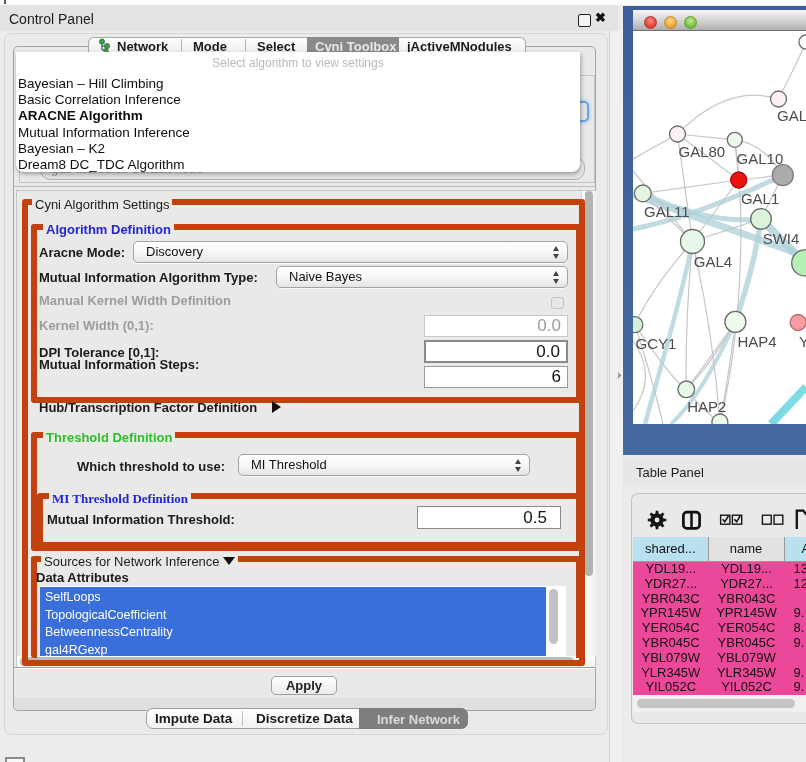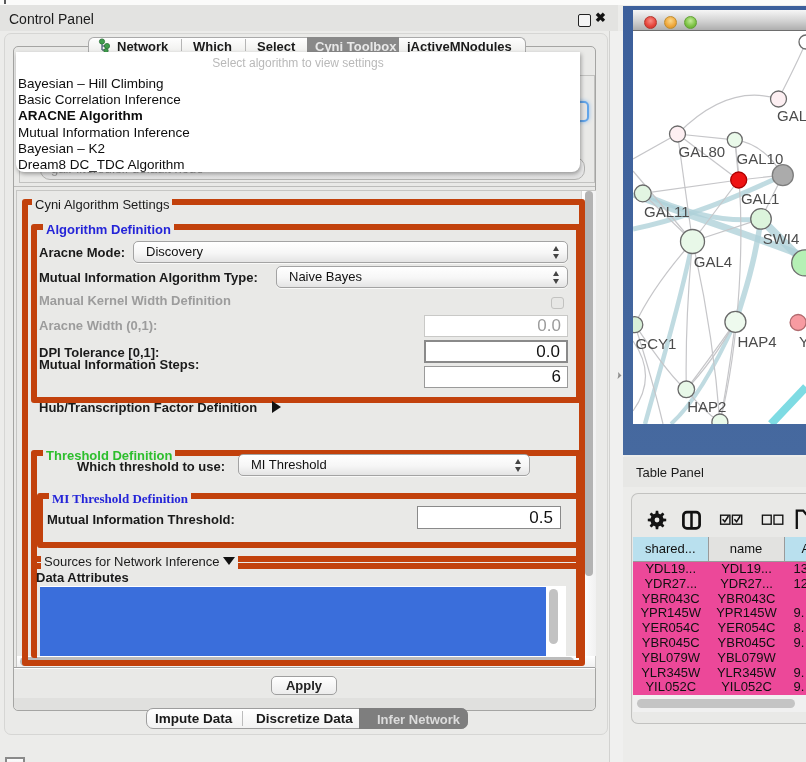--- a/index.html
+++ b/index.html
@@ -71,76 +71,77 @@
 <div class="blabel" style="left:39px;top:270px;">Mutual Information Algorithm Type:</div>
 <div class="combo" style="left:276px;top:266px;width:290px;height:20px;">
   <div class="ct">Naive Bayes</div>
   <div class="arr" style="left:276px;top:4px;border-bottom:5px solid #444;"></div>
   <div class="arr" style="left:276px;top:12px;border-top:5px solid #444;"></div>
 </div>
 
 <div class="blabel" style="left:39px;top:293px;color:#9c9c9c;">Manual Kernel Width Definition</div>
 <div class="abs" style="left:551px;top:297px;width:13px;height:12px;background:#e7e7e5;border:1px solid #c2c2c0;border-radius:3px;box-sizing:border-box;"></div>
 
-<div class="blabel" style="left:39px;top:318px;color:#9c9c9c;">Aracne Width (0,1):</div>
+<div class="blabel" style="left:39px;top:318px;color:#9c9c9c;">Kernel Width (0,1):</div>
 <div class="tfield" style="left:424px;top:315px;width:144px;height:22px;border:1px solid #c9c9c7;box-sizing:border-box;color:#9c9c9c;line-height:20px;padding-right:6px;">0.0</div>
 
 <div class="blabel" style="left:39px;top:345px;">DPI Tolerance [0,1]:</div>
 <div class="tfield" style="left:424px;top:340px;width:144px;height:23px;border:2px solid #8a8a8a;box-sizing:border-box;color:#111;line-height:19px;padding-right:6px;">0.0</div>
 
 <div class="blabel" style="left:39px;top:357px;">Mutual Information Steps:</div>
 <div class="tfield" style="left:424px;top:366px;width:144px;height:22px;border:1px solid #9a9a9a;box-sizing:border-box;color:#111;line-height:20px;padding-right:6px;">6</div>
 
 <div class="blabel" style="left:39px;top:400px;">Hub/Transcription Factor Definition</div>
 <div class="abs" style="left:272px;top:401px;width:0;height:0;border-top:6px solid transparent;border-bottom:6px solid transparent;border-left:9px solid #111;"></div>
 
-<div class="fieldset" style="left:31px;top:450px;width:539px;height:107px;">
+<div class="fieldset" style="left:31px;top:432px;width:539px;height:107px;">
   <span class="ftitle" style="left:6px;color:#2dbe2d;font-weight:bold;">Threshold Definition</span>
 </div>
 <div class="blabel" style="left:77px;top:459px;">Which threshold to use:</div>
 <div class="combo" style="left:238px;top:454px;width:290px;height:20px;">
   <div class="ct">MI Threshold</div>
   <div class="arr" style="left:276px;top:4px;border-bottom:5px solid #444;"></div>
   <div class="arr" style="left:276px;top:12px;border-top:5px solid #444;"></div>
 </div>
 
 <div class="fieldset" style="left:37px;top:493px;width:533px;height:43px;">
   <span class="ftitle" style="left:6px;color:#2424d8;font-weight:bold;font-family:Liberation Serif, serif;">MI Threshold Definition</span>
 </div>
 <div class="blabel" style="left:47px;top:512px;">Mutual Information Threshold:</div>
-<div class="tfield" style="left:417px;top:506px;width:144px;height:23px;border:1px solid #8a8a8a;box-sizing:border-box;color:#111;line-height:21px;padding-right:7px;">0.5</div>
+<div class="tfield" style="left:417px;top:506px;width:144px;height:23px;border:1px solid #8a8a8a;box-sizing:border-box;color:#111;line-height:21px;padding-right:13px;">0.5</div>
 
 <div class="fieldset" style="left:31px;top:556px;width:539px;height:96px;border-bottom:none;">
   <span class="ftitle" style="left:4px;color:#1b1b1b;">Sources for Network Inference <span style="display:inline-block;width:0;height:0;border-left:6px solid transparent;border-right:6px solid transparent;border-top:8px solid #111;vertical-align:1px;"></span></span>
 </div>
 <div class="blabel" style="left:36px;top:570px;">Data Attributes</div>
 
 <div class="abs" style="left:40px;top:586px;width:526px;height:70px;background:#ffffff;overflow:hidden;">
   <div style="position:absolute;left:0;top:1px;width:506px;height:71px;background:#3a6edb;"></div>
+  <div style="position:absolute;left:5px;top:3px;font-size:12.5px;color:#fff;line-height:17.7px;">SelfLoops<br>TopologicalCoefficient<br>BetweennessCentrality<br>gal4RGexp</div>
   <div style="position:absolute;left:509px;top:3px;width:9px;height:55px;background:#c2c2c2;border-radius:5px;"></div>
 </div>
 
 <div class="abs" style="left:14px;top:667px;width:581px;height:1px;background:#a0a0a0;"></div>
 <div class="abs" style="left:14px;top:668px;width:581px;height:1px;background:#fdfdfd;"></div>
 
 <div class="abs" style="left:271px;top:676px;width:66px;height:19px;border:1px solid #9f9f9f;border-radius:5px;background:linear-gradient(#ffffff,#ececec);box-sizing:border-box;text-align:center;font-size:13px;font-weight:bold;color:#222;line-height:17px;">Apply</div>
 
 <div class="abs" style="left:146px;top:708px;width:322px;height:21px;background:linear-gradient(#ffffff,#f2f2f2);border:1px solid #9d9d9d;border-radius:7px;box-sizing:border-box;"></div>
 <div class="abs" style="left:359px;top:708px;width:109px;height:21px;background:#7e7e7e;border-radius:0 7px 7px 0;"></div>
 <div class="abs" style="left:242px;top:711px;width:1px;height:15px;background:#bcbcbc;"></div>
 <div class="blabel" style="left:155px;top:711px;font-size:13.5px;">Impute Data</div>
 <div class="blabel" style="left:256px;top:711px;font-size:13.5px;">Discretize Data</div>
 <div class="blabel" style="left:377px;top:712px;font-size:13px;color:#dcdcdc;">Infer Network</div>
 
 <div class="abs" style="left:88px;top:37px;width:438px;height:16px;background:linear-gradient(#fefefe,#eeeeec);border:1px solid #a9a9a9;border-bottom:none;border-radius:6px 6px 0 0;box-sizing:border-box;"></div>
 <div class="abs" style="left:307px;top:37px;width:92px;height:16px;background:#898989;"></div>
 <div class="abs" style="left:181px;top:39px;width:1px;height:12px;background:#b5b5b5;"></div>
 <div class="abs" style="left:245px;top:39px;width:1px;height:12px;background:#b5b5b5;"></div>
 <div class="blabel" style="left:117px;top:39px;">Network</div>
-<div class="blabel" style="left:193px;top:39px;">Which</div>
+<div class="blabel" style="left:193px;top:39px;">Mode</div>
 <div class="blabel" style="left:257px;top:39px;">Select</div>
 <div class="blabel" style="left:315px;top:39px;color:#e8e8e8;">Cyni Toolbox</div>
 <div class="blabel" style="left:407px;top:39px;">jActiveMNodules</div>
 
 <svg class="abs" style="left:97px;top:38px;" width="14" height="15" viewBox="0 0 14 15">
   <path d="M5 4 L5 12 M5 8 L9 8 M5 12 L8 12" stroke="#5a6b80" stroke-width="1.4" fill="none"></path>
   <circle cx="5" cy="3.5" r="2.6" fill="#3f9e4d" stroke="#2c7038" stroke-width="0.8"></circle>
   <circle cx="10" cy="8" r="2.6" fill="#3f9e4d" stroke="#2c7038" stroke-width="0.8"></circle>
   <circle cx="9" cy="12.7" r="2.2" fill="#3f9e4d" stroke="#2c7038" stroke-width="0.8"></circle>
 </svg>

